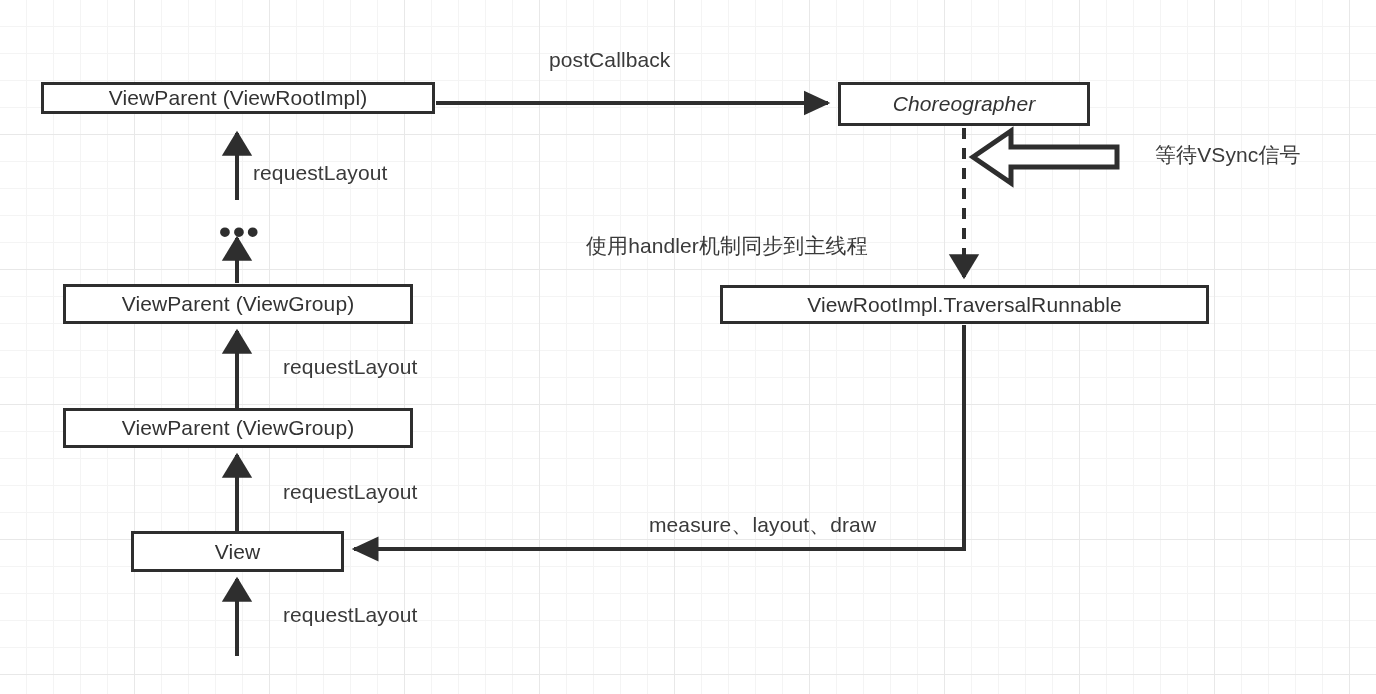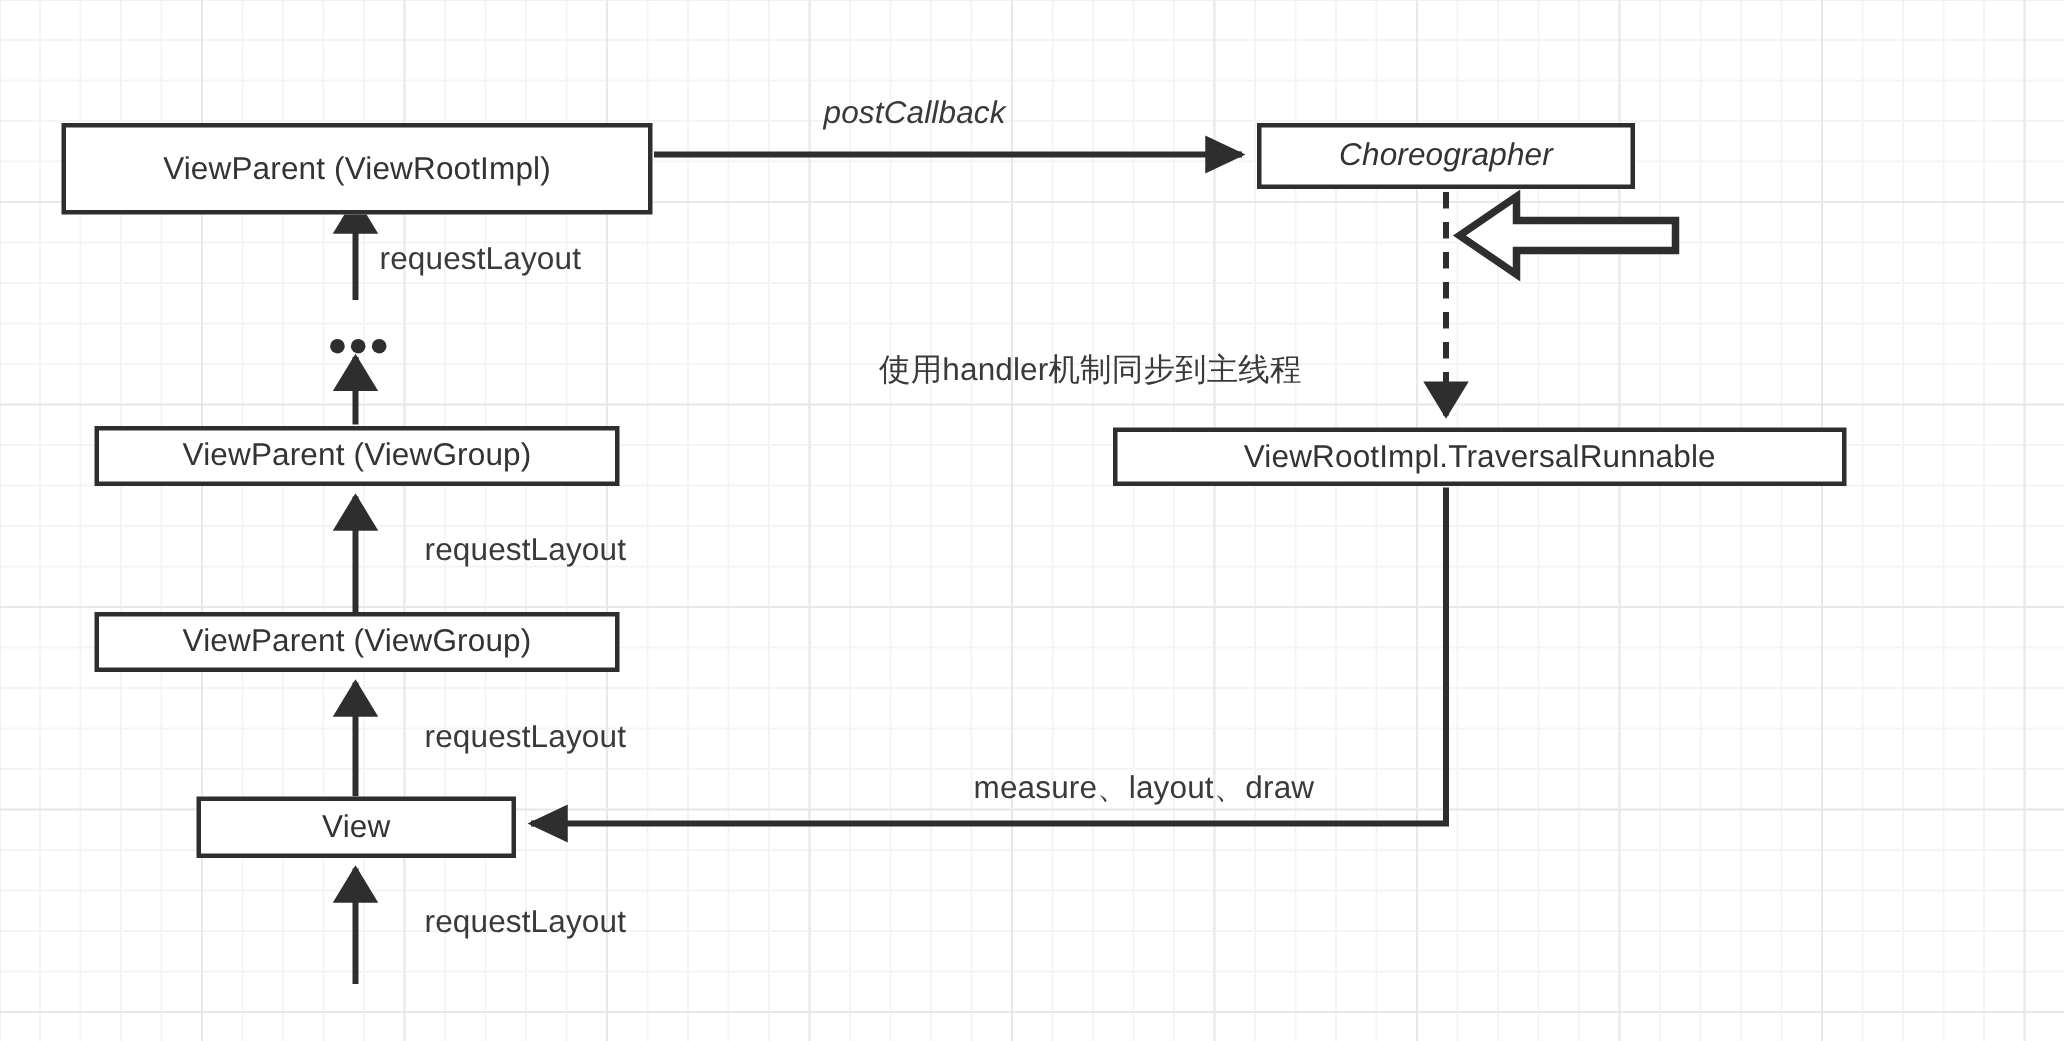--- a/index.html
+++ b/index.html
@@ -111,54 +111,55 @@
 
     <g>
       <path d="M 964 325 L 964 549 L 354 549" fill="none" stroke="#2e2e2e" stroke-width="4" marker-end="url(#arrow-solid)"></path>
     </g>
 
     <g>
       <path d="M 973 157 L 1011 131 L 1011 147 L 1117 147 L 1117 167 L 1011 167 L 1011 183 Z" fill="#ffffff" stroke="#2e2e2e" stroke-width="5" stroke-linejoin="miter"></path>
     </g>
   </svg>
 
-  <div class="node" style="left:41px; top:82px; width:394px; height:61px;">
+  <div class="node" style="left:41px; top:82px; width:394px; height:32px;">
     <span>ViewParent (ViewRootImpl)</span>
   </div>
 
   <div class="node" style="left:838px; top:82px; width:252px; height:44px;font-style:italic;">
     <span>Choreographer</span>
   </div>
 
   <div class="node" style="left:63px; top:284px; width:350px; height:40px;">
     <span>ViewParent (ViewGroup)</span>
   </div>
 
   <div class="node" style="left:63px; top:408px; width:350px; height:40px;">
     <span>ViewParent (ViewGroup)</span>
   </div>
 
-  <div class="node" style="left:720px; top:285px; width:489px; height:39px;margin-left:22px;">
+  <div class="node" style="left:720px; top:285px; width:489px; height:39px;">
     <span>ViewRootImpl.TraversalRunnable</span>
   </div>
 
   <div class="node" style="left:131px; top:531px; width:213px; height:41px;align-items:center;">
     <span>View</span>
   </div>
 
   <div class="ellipsis-dots" style="left:219px; top:226px;">•••</div>
 
-  <div class="edge-label" style="left:549px; top:64px;font-style:italic;">postCallback</div>
+  <div class="edge-label" style="left:549px; top:48px;">postCallback</div>
 
   <div class="edge-label" style="left:253px; top:161px;">requestLayout</div>
 
   <div class="edge-label" style="left:283px; top:355px;">requestLayout</div>
 
   <div class="edge-label" style="left:283px; top:480px;">requestLayout</div>
 
   <div class="edge-label" style="left:283px; top:603px;">requestLayout</div>
 
+  <div class="edge-label" style="left:1155px; top:141px;">等待VSync信号</div>
 
   <div class="edge-label" style="left:649px; top:511px;">measure、layout、draw</div>
 
   <div class="edge-label" style="left:586px; top:232px;">使用handler机制同步到主线程</div>
 
 </div>
 
 </body></html>

